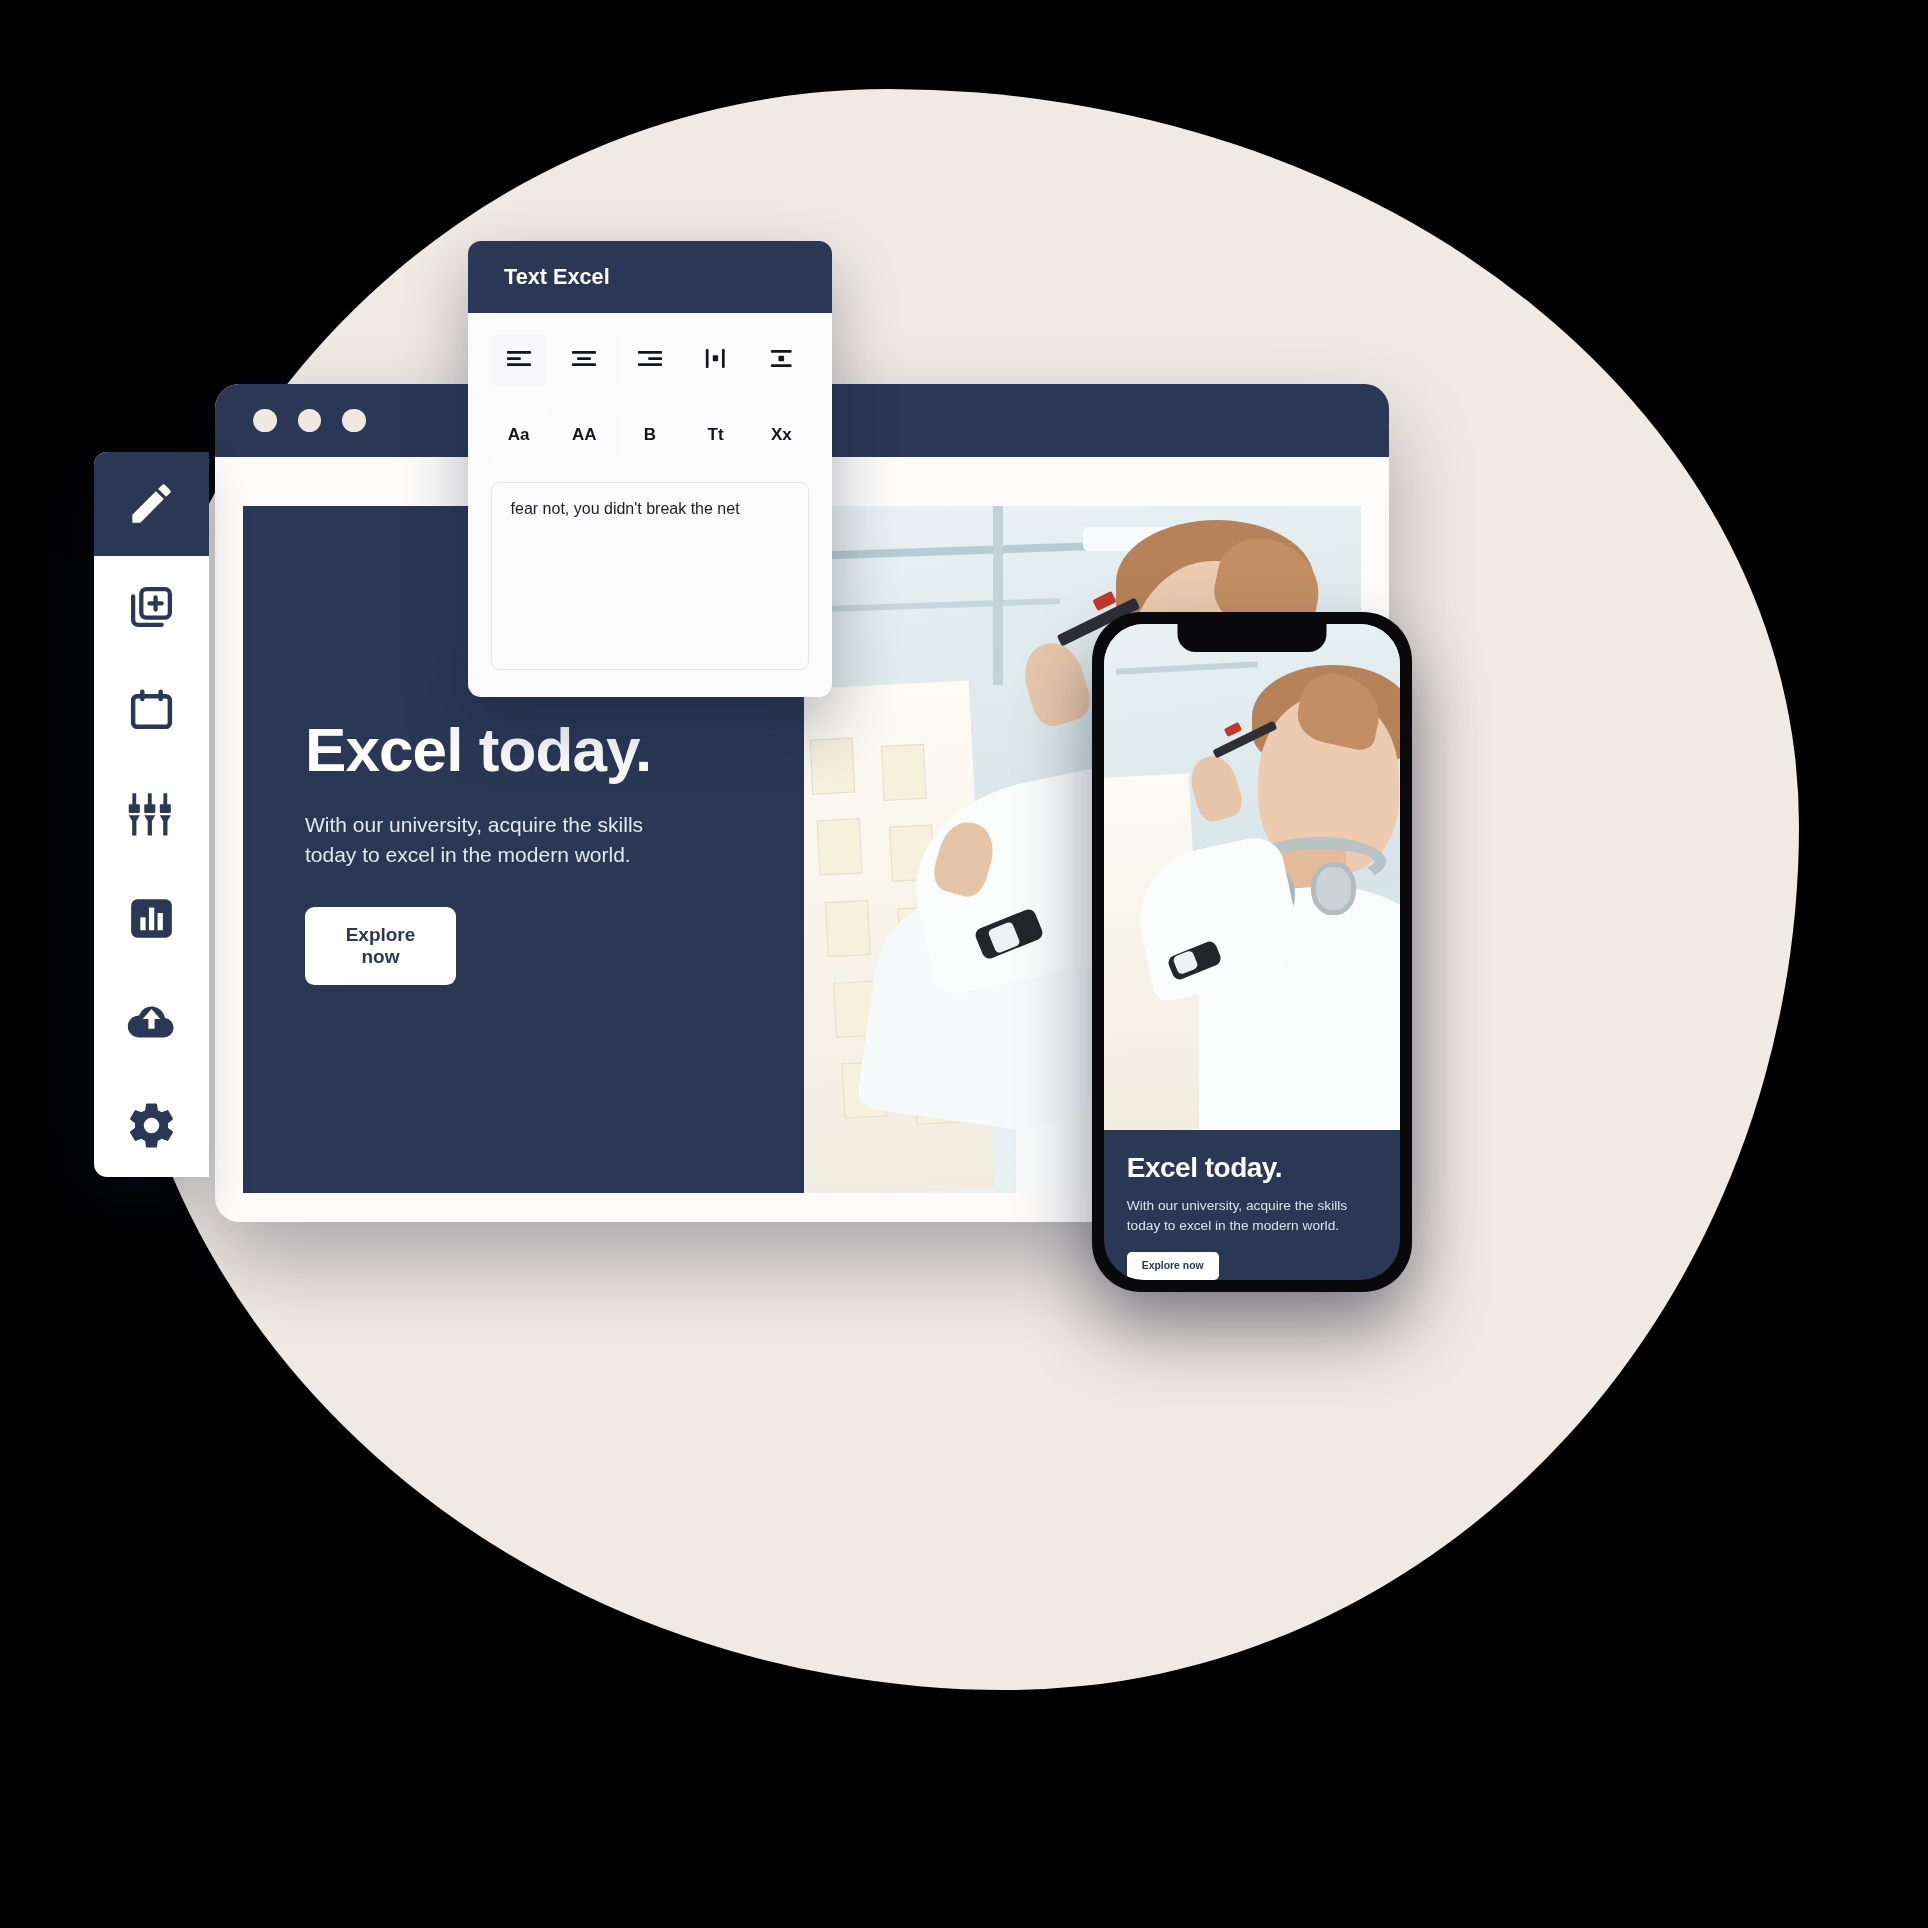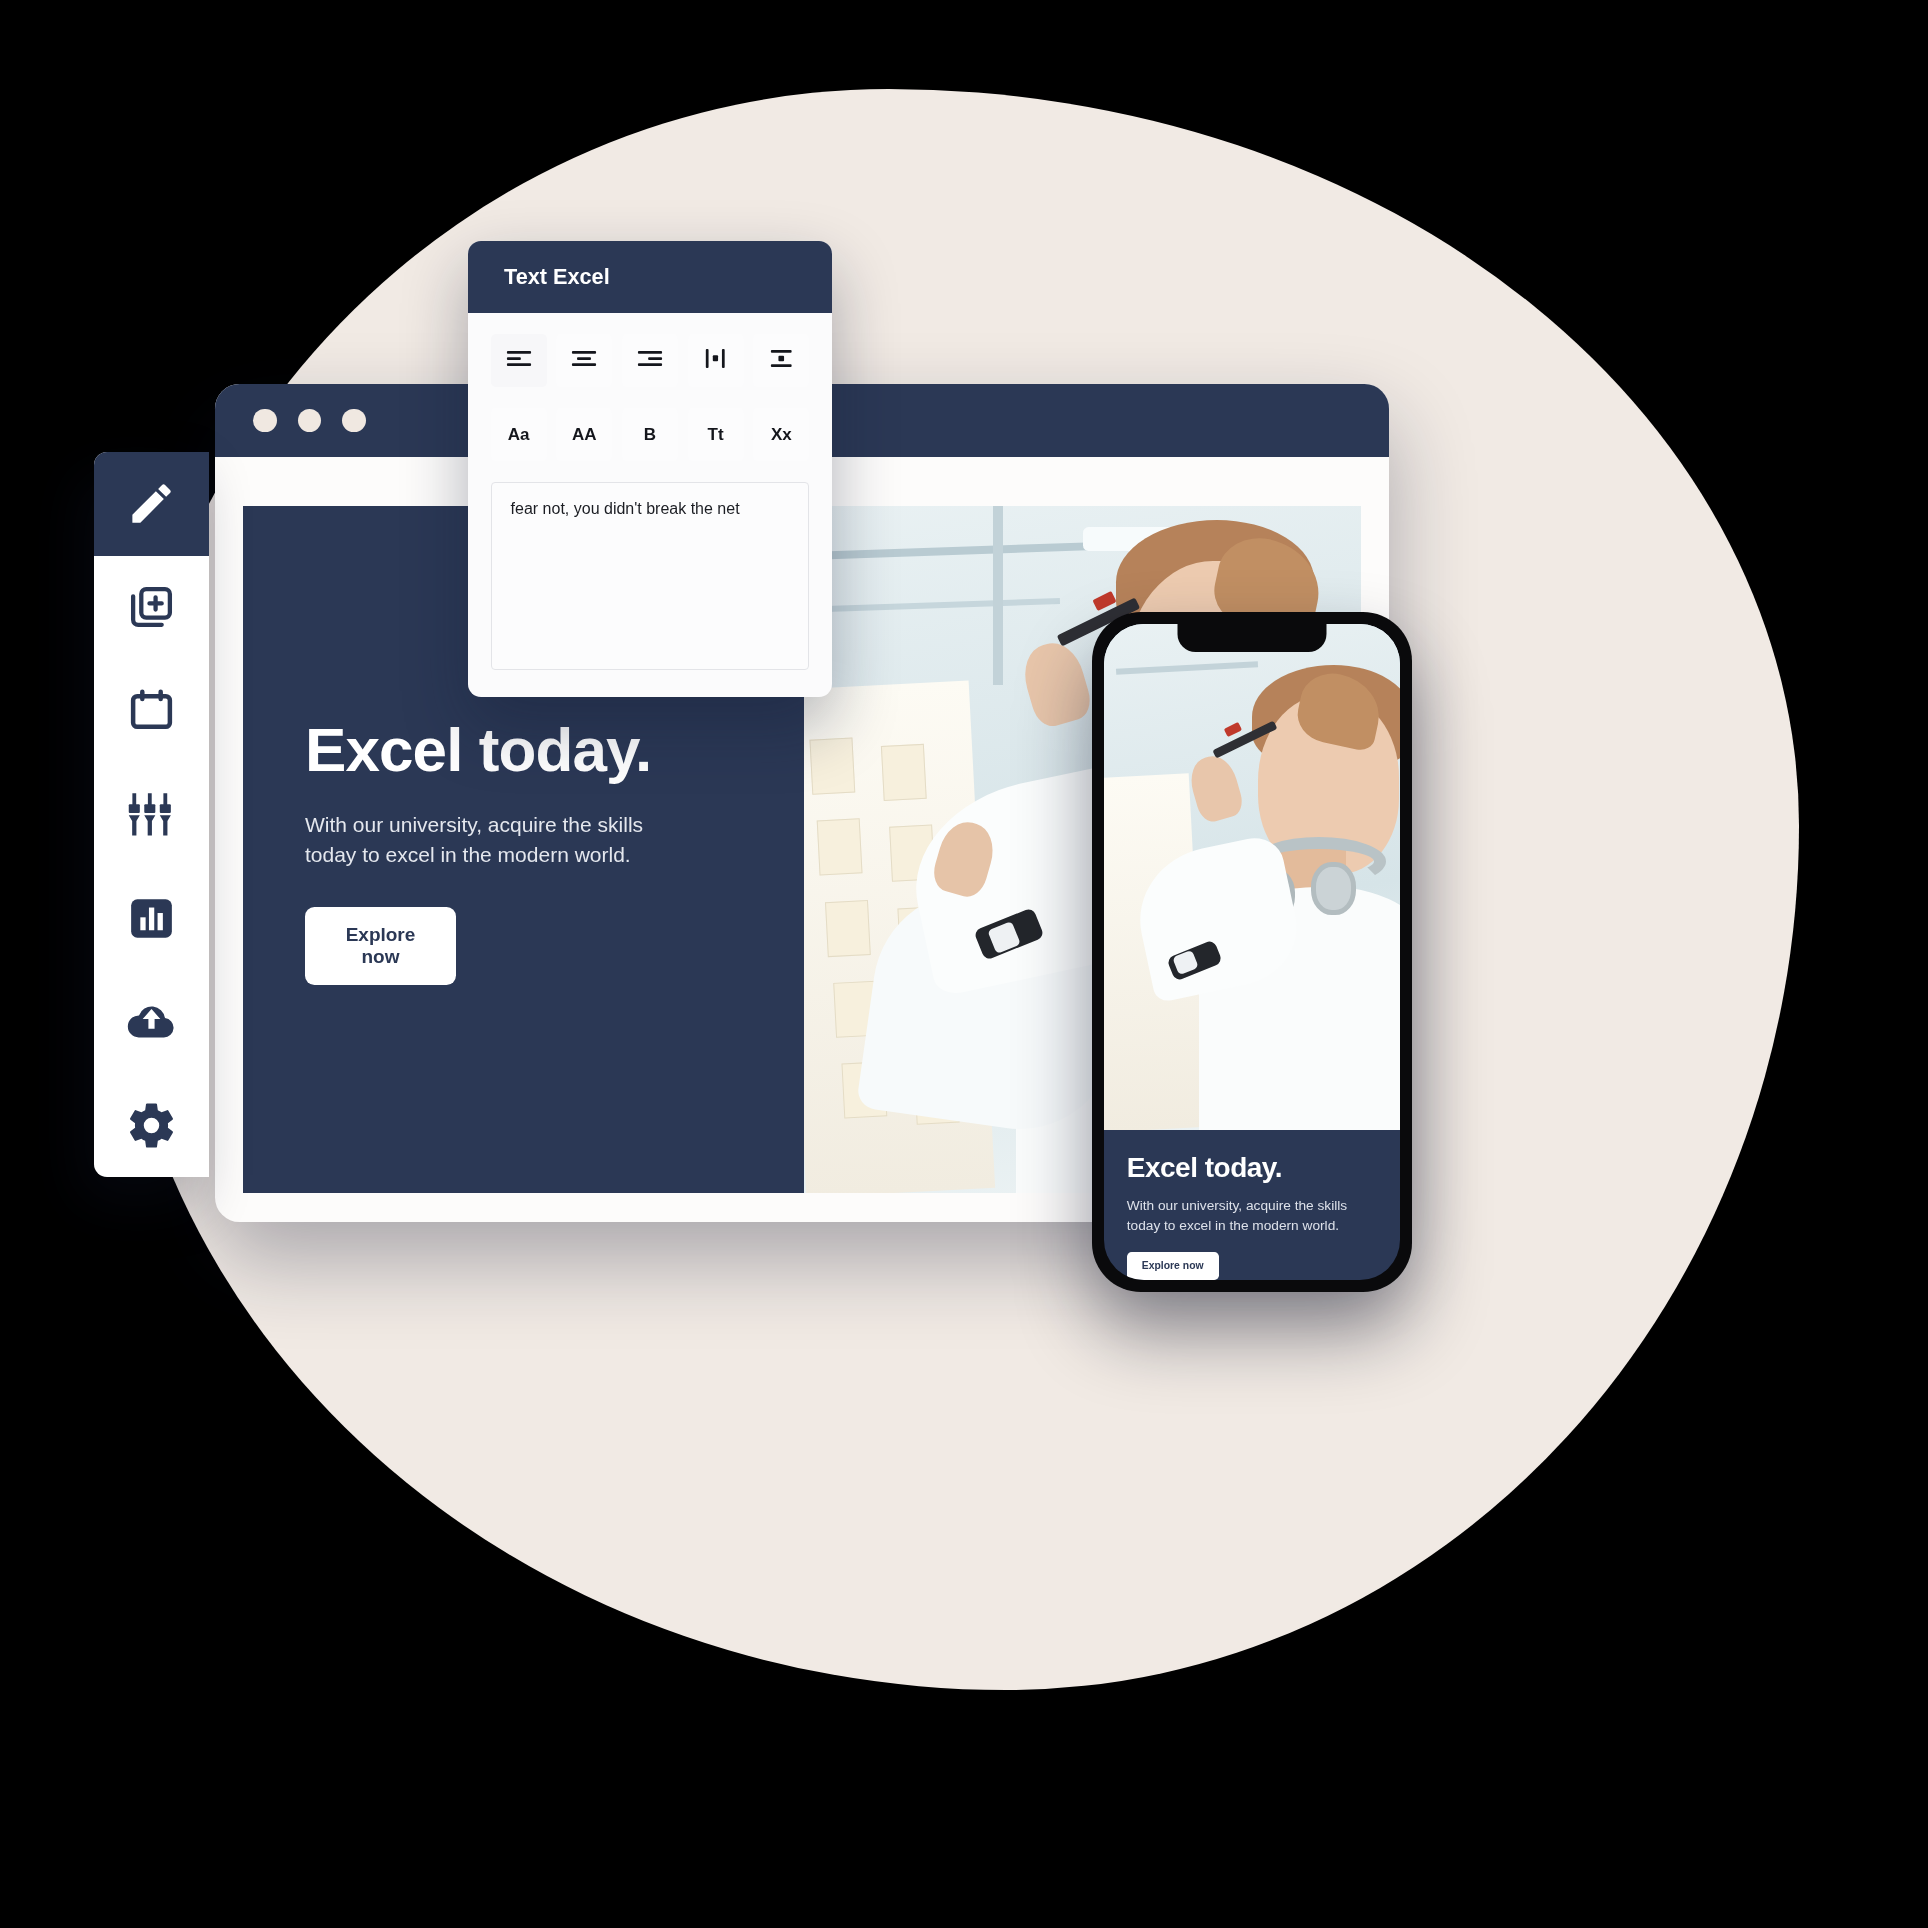--- a/index.html
+++ b/index.html
@@ -183,21 +183,21 @@
   .tool-btn {
     height: 53px; background:#f7f7f9; border:none; border-radius:4.7px;
     display:flex; align-items:center; justify-content:center;
     color:#14161c; font-size: 17px; font-weight: 600;
     font-family:"Liberation Sans", sans-serif; cursor:pointer;
   }
   .tool-btn.light { background:#fcfcfd;text-align:center; }
   .tool-btn.bold-g { font-weight: 800; }
   .editor-area {
     width: 100%; height: 188px;
-    background: #fcfcfd; border: 0.9px solid #e3e4e8; border-radius: 4px;
+    background: #fcfcfd; border: 0.9px solid #e3e4e8; border-radius: 9px;
     padding: 17px 19px;
     font-size: 16px; color: #1b1d23;
     font-family: "Liberation Sans", sans-serif;
     resize: none; outline: none;
   }
 </style>
 </head>
 <body>
 
 <div id="stage">

